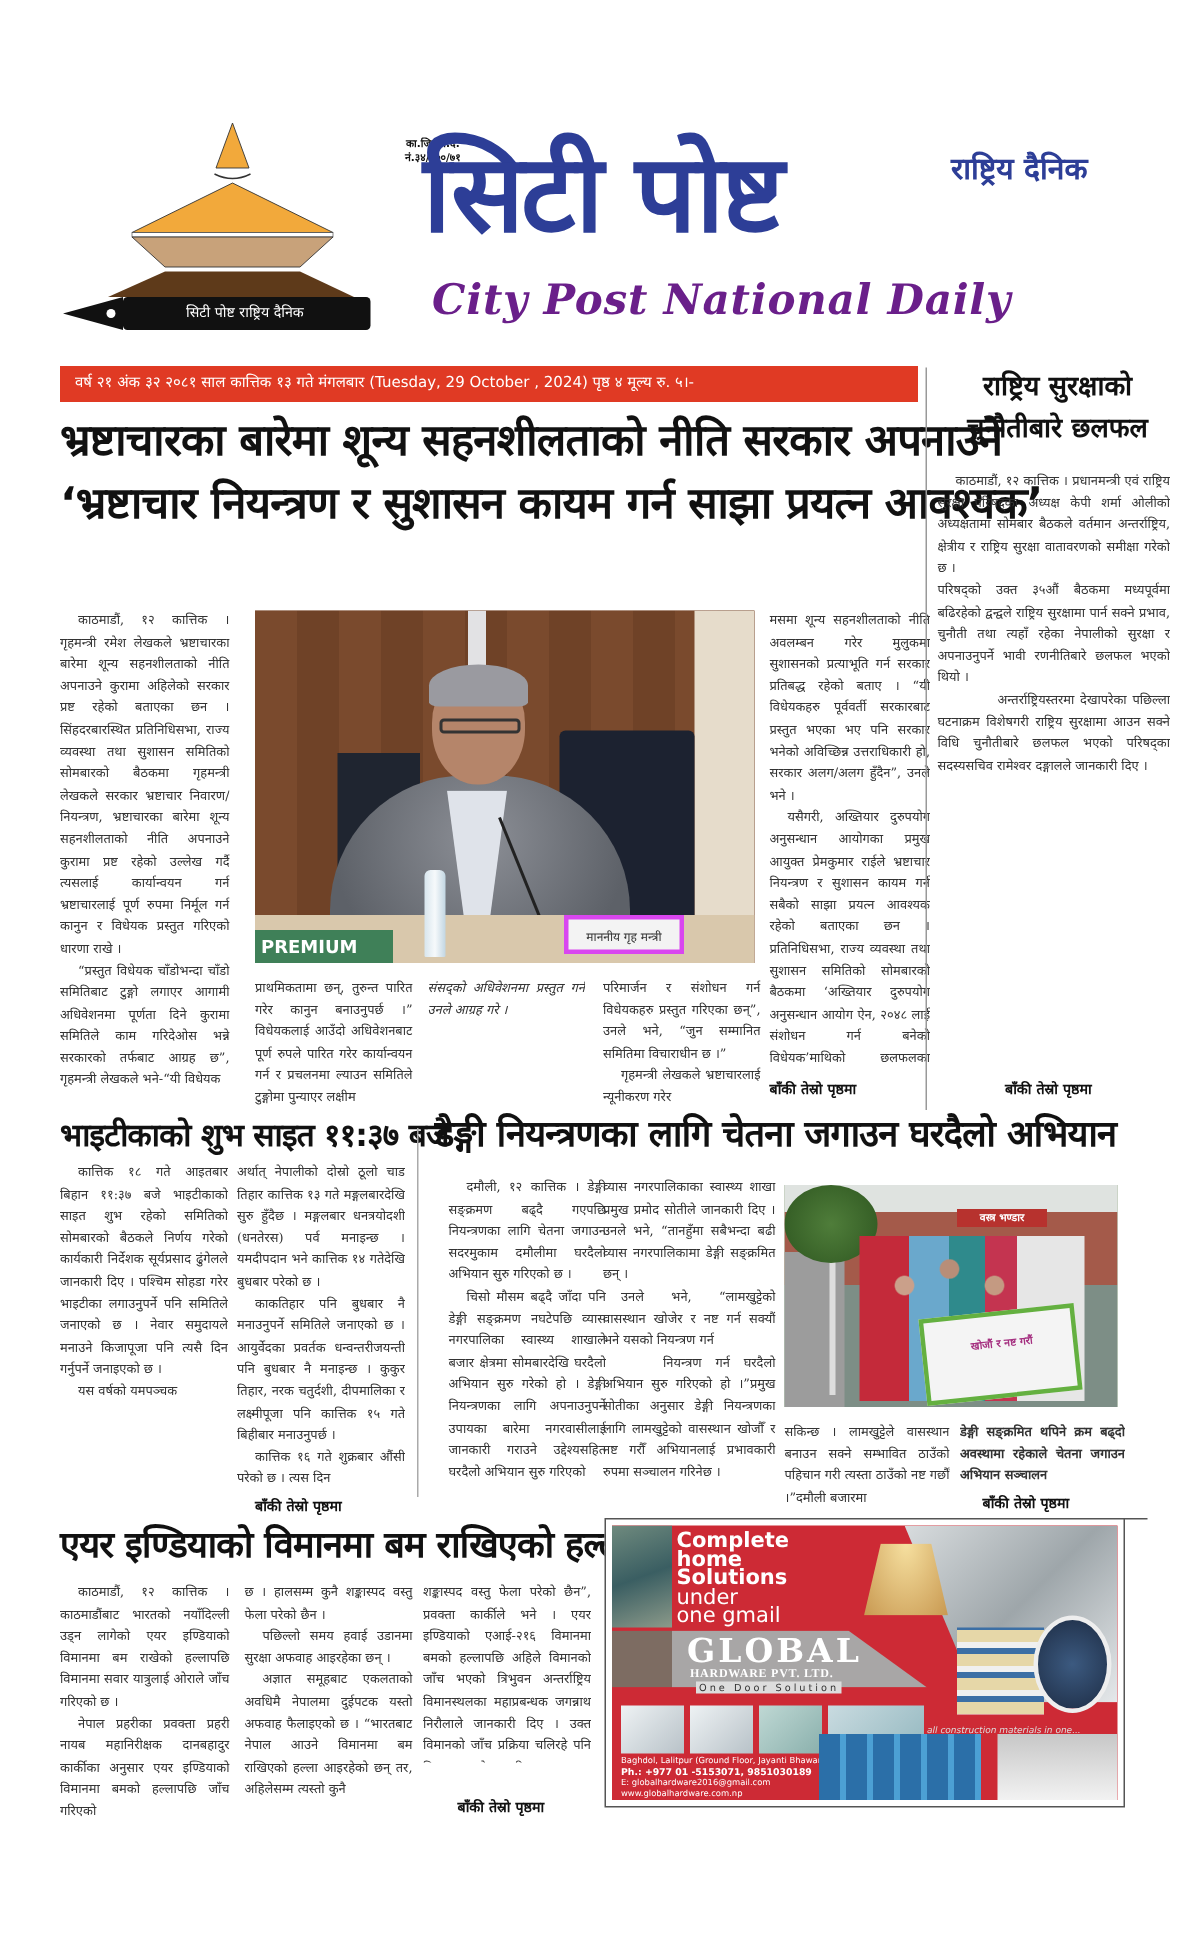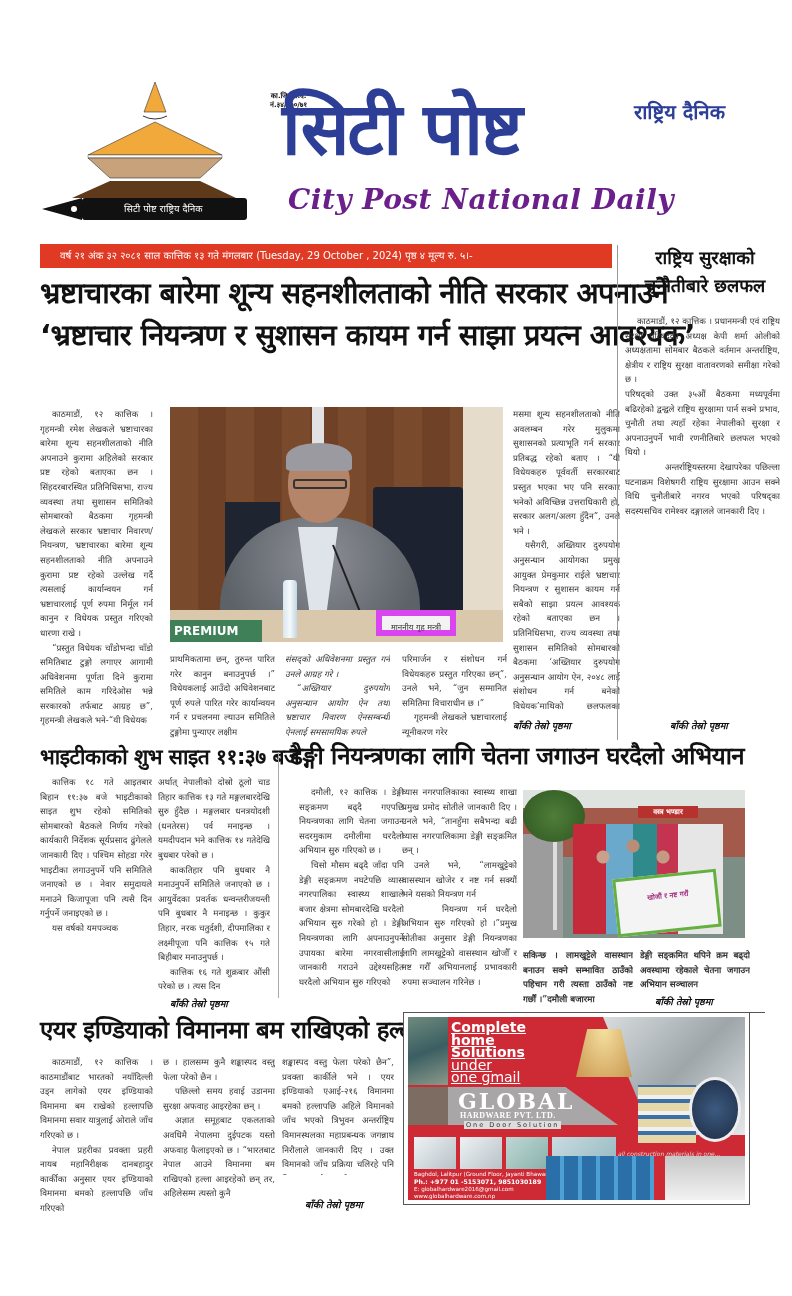--- a/index.html
+++ b/index.html
@@ -11,34 +11,34 @@
   .logo { position: absolute; left: 10px; top: 0; width: 230px; height: 145px; }
   .reg { position: absolute; left: 240px; top: 12px; font-size: 7px; line-height: 9px; color: #111; font-weight: bold; text-align: center; }
   .title-np { position: absolute; left: 252px; top: 4px; font-family: "DejaVu Serif", serif; font-weight: bold;
               font-size: 72px; line-height: 90px; color: #2d3e97; letter-spacing: -2px; }
   .rastriya { position: absolute; right: 40px; top: 18px; font-size: 20px; font-weight: bold; color: #2d3e97; }
   .title-en { position: absolute; left: 258px; top: 103px; font-family: "DejaVu Serif", serif; font-style: italic;
               font-weight: bold; font-size: 28px; color: #6a1f8a; letter-spacing: 0.5px; }
 
   
   .datebar { position: absolute; left: 40px; top: 244px; width: 572px; height: 24px; background: #e03a24; color: #fff;
-             font-size: 10px; line-height: 24px; padding-left: 20px; white-space: nowrap; }
+             font-size: 10px; line-height: 24px; padding-left: 10px; white-space: nowrap; }
 
   
   .lead-h1 { position: absolute; left: 40px; top: 272px; width: 575px; font-family: "DejaVu Sans", sans-serif;
              font-weight: bold; font-size: 29px; line-height: 42px; color: #111; text-align: center; letter-spacing: -0.5px; white-space: nowrap; }
   .lead-h1 .l2 { display:block; }
 
   .vrule { position: absolute; left: 617px; top: 245px; width: 1px; height: 495px; background: #999; }
 
   
   .col { position: absolute; font-family: "DejaVu Serif", serif; font-size: 8.6px; line-height: 14.6px; color: #333;
          text-align: justify; overflow: hidden; }
   .col p { text-indent: 12px; }
-  .more { position: absolute; font-family: "DejaVu Sans", sans-serif; font-weight: bold; font-size: 9.5px; color: #111; white-space: nowrap; font-style: italic; }
+  .more { position: absolute; font-family: "DejaVu Sans", sans-serif; font-weight: bold; font-size: 9.5px; color: #111; white-space: nowrap; }
 
   
   .lead-c1 { left: 40px; top: 407px; width: 113px; height: 330px; }
   .lead-c2 { left: 170px; top: 652px; width: 105px; height: 88px; }
   .lead-c3 { left: 285px; top: 652px; width: 105px; height: 88px; font-style: italic; }
   .lead-c4 { left: 402px; top: 652px; width: 105px; height: 88px; }
   .lead-c5 { left: 513px; top: 407px; width: 107px; height: 305px; }
   .lead-photo { position: absolute; left: 170px; top: 407px; width: 333px; height: 235px; overflow: hidden; background: #7b4a2e; }
 
   
@@ -49,35 +49,35 @@
   .bhai-h { position: absolute; left: 40px; top: 742px; width: 232px; font-weight: bold; font-size: 21px; color: #111; text-align: center; white-space: nowrap; letter-spacing: -0.5px; }
   .bhai-c1 { left: 40px; top: 775px; width: 112px; height: 230px; }
   .bhai-c2 { left: 158px; top: 775px; width: 112px; height: 216px; }
   .rule-v2 { position: absolute; left: 278px; top: 752px; width: 1px; height: 246px; background: #aaa; }
 
   
   .deng-h { position: absolute; left: 290px; top: 738px; width: 470px; font-weight: bold; font-size: 24px; color: #111; white-space: nowrap; letter-spacing: -0.5px; }
   .deng-c1 { left: 283px; top: 785px; width: 105px; height: 215px; margin-left: 16px; }
   .deng-c2 { left: 402px; top: 785px; width: 115px; height: 215px; }
   .deng-photo { position: absolute; left: 523px; top: 790px; width: 222px; height: 148px; overflow: hidden; background: #8aa080; }
-  .deng-c3 { left: 523px; top: 948px; width: 110px; height: 60px; font-weight: bold; }
+  .deng-c3 { left: 523px; top: 948px; width: 110px; height: 60px; }
   .deng-c4 { left: 640px; top: 948px; width: 110px; height: 45px; font-weight: bold; }
   .hrule-b { position: absolute; left: 405px; top: 1012px; width: 360px; height: 1px; background: #555; }
 
   
   .air-h { position: absolute; left: 40px; top: 1012px; width: 350px; font-weight: bold; font-size: 24px; color: #111; white-space: nowrap; letter-spacing: -0.5px; }
   .air-c1 { left: 40px; top: 1055px; width: 113px; height: 165px; }
   .air-c2 { left: 163px; top: 1055px; width: 112px; height: 165px; }
   .air-c3 { left: 282px; top: 1055px; width: 112px; height: 120px; }
 
   
   .ad { position: absolute; left: 403px; top: 1012px; width: 347px; height: 193px; border: 1px solid #555; background: #fff; overflow: hidden; }
   .ad-inner { position: absolute; left: 4px; top: 4px; right: 4px; bottom: 4px; background: #cd2a35; overflow: hidden; }
   .ad-tile { position: absolute; left: 0; top: 0; width: 40px; height: 68px; background: linear-gradient(160deg,#6f8a7e,#3a5e62 50%,#8c9a8a); }
-  .ad-head { position: absolute; left: 43px; top: 4px; color: #fff; font-weight: bold; font-size: 14px; line-height: 12.5px; text-decoration: underline; }
+  .ad-head { position: absolute; left: 43px; top: 4px; color: #fff; font-weight: bold; font-size: 14px; line-height: 12.5px; }
   .ad-head .thin { font-weight: normal; }
   .ad-gray { position: absolute; left: 0; top: 70px; width: 210px; height: 38px; background: linear-gradient(90deg,#7d6c62 0 40px,#a8a6a6 40px); clip-path: polygon(0 0,75% 0,100% 100%,0 100%); }
   .ad-brand { position: absolute; left: 50px; top: 71px; color: #fff; font-family: "DejaVu Serif", serif; font-weight: bold; font-size: 22px; letter-spacing: 2px; }
   .ad-brand2 { position: absolute; left: 52px; top: 94px; color: #fff; font-family: Liberation Serif, serif; font-weight: bold; font-size: 8px; letter-spacing: 0.5px; }
   .ad-tag { position: absolute; left: 56px; top: 104px; color: #333; font-size: 6.5px; letter-spacing: 2px; background: #ddd; padding: 0 2px; }
   .ad-right { position: absolute; left: 195px; top: 0; right: 0; height: 118px; background: linear-gradient(135deg,#d8dcde,#9ea6aa 50%,#e5e8ea); clip-path: polygon(0 0,100% 0,100% 100%,35% 100%); }
   .ad-shower { position: absolute; right: 4px; top: 60px; width: 52px; height: 65px; background: radial-gradient(circle,#3c5a80,#1d2c44); border-radius: 50%; border: 3px solid #eee; }
   .ad-lamp { position: absolute; left: 168px; top: 12px; width: 56px; height: 48px; background: radial-gradient(ellipse at top,#f6e0a0,#c89850); clip-path: polygon(20% 0,80% 0,100% 100%,0 100%); }
   .ad-thumbs { position: absolute; left: 6px; top: 120px; display: flex; gap: 4px; }
   .ad-thumbs div { width: 42px; height: 32px; background: linear-gradient(135deg,#eef2f4,#b8c2c8); }
@@ -96,21 +96,21 @@
   .ph-pillar { position: absolute; left: 142px; top: 0; width: 12px; height: 60px; background: #e2e2e4; }
   .ph-chair { position: absolute; right: 40px; top: 80px; width: 90px; height: 130px; background: #1c2230; border-radius: 4px; }
   .ph-chair2 { position: absolute; left: 55px; top: 95px; width: 55px; height: 90px; background: #1f2530; }
   .ph-body { position: absolute; left: 50px; top: 110px; width: 200px; height: 140px; background: radial-gradient(ellipse at 50% 30%,#8c8f96,#5d6168 70%); border-radius: 90px 90px 0 0; }
   .ph-shirt { position: absolute; left: 128px; top: 120px; width: 40px; height: 90px; background: #dfe3ea; clip-path: polygon(0 0,100% 0,70% 100%,30% 100%); }
   .ph-head { position: absolute; left: 118px; top: 40px; width: 62px; height: 76px; background: #b5856a; border-radius: 46% 46% 48% 48%; }
   .ph-hair { position: absolute; left: 116px; top: 36px; width: 66px; height: 28px; background: #9a9aa0; border-radius: 50% 50% 10% 10%; }
   .ph-glass { position: absolute; left: 123px; top: 72px; width: 54px; height: 10px; border: 2px solid #333; border-radius: 3px; }
   .ph-table { position: absolute; left: 0; bottom: 0; width: 100%; height: 32px; background: #d9c8ac; }
   .ph-premium { position: absolute; left: 0; bottom: 0; width: 92px; height: 22px; background: #3f8058; color: #fff; font-weight: bold; font-size: 12px; padding: 4px 0 0 4px; }
-  .ph-plate { position: absolute; left: 206px; bottom: 6px; width: 80px; height: 26px; background: #f3f3f3; border: 6px solid #d946ef; font-size: 8px; text-align: center; line-height: 24px; color: #333; }
+  .ph-plate { position: absolute; left: 206px; bottom: 6px; width: 80px; height: 26px; background: #f3f3f3; border: 3px solid #d946ef; font-size: 8px; text-align: center; line-height: 24px; color: #333; }
   .ph-bottle { position: absolute; left: 113px; bottom: 4px; width: 14px; height: 58px; background: linear-gradient(90deg,#d8e6ee,#f6f9fb,#c2d6e2); border-radius: 4px 4px 1px 1px; }
   .ph-mic { position: absolute; left: 162px; top: 138px; width: 2px; height: 86px; background: #222; transform: rotate(-22deg); transform-origin: top; }
 
   .dp-sky { position: absolute; inset: 0; background: linear-gradient(180deg,#dfe3e0 0 12%,#a45a4a 12% 45%,#7d8e86 45%); }
   .dp-tree { position: absolute; left: 0; top: 0; width: 62px; height: 52px; background: radial-gradient(circle,#4f7d3a,#2e5620); border-radius: 50%; }
   .dp-trunk { position: absolute; left: 30px; top: 40px; width: 4px; height: 100px; background: #ddd; }
   .dp-road { position: absolute; left: 0; bottom: 0; width: 40px; height: 100%; background: linear-gradient(180deg,transparent 30%,#9c9c9c 30%); }
   .dp-people { position: absolute; left: 50px; top: 34px; width: 150px; height: 110px;
                background: radial-gradient(circle at 20% 30%,#caa08a 0 6px,transparent 7px),
                            radial-gradient(circle at 40% 20%,#b88e78 0 6px,transparent 7px),
@@ -177,39 +177,38 @@
   <div class="ph-bottle"></div>
   <div class="ph-premium">PREMIUM</div>
   <div class="ph-plate">माननीय गृह मन्त्री</div>
 </div>
 
 <div class="col lead-c2">
   <p style="text-indent:0">प्राथमिकतामा छन्, तुरुन्त पारित गरेर कानुन बनाउनुपर्छ ।” विधेयकलाई आउँदो अधिवेशनबाट पूर्ण रुपले पारित गरेर कार्यान्वयन गर्न र प्रचलनमा ल्याउन समितिले टुङ्गोमा पुन्याएर लक्षीम</p>
 </div>
 <div class="col lead-c3">
   <p style="text-indent:0">संसद्को अधिवेशनमा प्रस्तुत गर्न उनले आग्रह गरे ।</p>
-  <p>“अख्तियार दुरुपयोग अनुसन्धान आयोग ऐन तथा भ्रष्टाचार निवारण ऐनसम्बन्धी ऐनलाई समसामयिक रुपले</p>
 </div>
 <div class="col lead-c4">
   <p style="text-indent:0">परिमार्जन र संशोधन गर्न विधेयकहरु प्रस्तुत गरिएका छन्”, उनले भने, “जुन सम्मानित समितिमा विचाराधीन छ ।”</p>
   <p>गृहमन्त्री लेखकले भ्रष्टाचारलाई न्यूनीकरण गरेर</p>
 </div>
 <div class="col lead-c5">
   <p style="text-indent:0">मसमा शून्य सहनशीलताको नीति अवलम्बन गरेर मुलुकमा सुशासनको प्रत्याभूति गर्न सरकार प्रतिबद्ध रहेको बताए । “यी विधेयकहरु पूर्ववर्ती सरकारबाट प्रस्तुत भएका भए पनि सरकार भनेको अविच्छिन्न उत्तराधिकारी हो, सरकार अलग/अलग हुँदैन”, उनले भने ।</p>
   <p>यसैगरी, अख्तियार दुरुपयोग अनुसन्धान आयोगका प्रमुख आयुक्त प्रेमकुमार राईले भ्रष्टाचार नियन्त्रण र सुशासन कायम गर्न सबैको साझा प्रयत्न आवश्यक रहेको बताएका छन । प्रतिनिधिसभा, राज्य व्यवस्था तथा सुशासन समितिको सोमबारको बैठकमा ‘अख्तियार दुरुपयोग अनुसन्धान आयोग ऐन, २०४८ लाई संशोधन गर्न बनेको विधेयक’माथिको छलफलका क्रममा सांसदले राखेको जिज्ञासाको जवाफमा</p>
 </div>
 <div class="more" style="left:513px; top:719px;">बाँकी तेस्रो पृष्ठमा</div>
 
 <div class="vrule"></div>
 
 <div class="side-h">राष्ट्रिय सुरक्षाको चुनौतीबारे छलफल</div>
 <div class="col side-c">
   <p>काठमाडौं, १२ कात्तिक । प्रधानमन्त्री एवं राष्ट्रिय सुरक्षा परिषद्का अध्यक्ष केपी शर्मा ओलीको अध्यक्षतामा सोमबार बैठकले वर्तमान अन्तर्राष्ट्रिय, क्षेत्रीय र राष्ट्रिय सुरक्षा वातावरणको समीक्षा गरेको छ ।</p>
   <p style="text-indent:0">परिषद्को उक्त ३५औं बैठकमा मध्यपूर्वमा बढिरहेको द्वन्द्वले राष्ट्रिय सुरक्षामा पार्न सक्ने प्रभाव, चुनौती तथा त्यहाँ रहेका नेपालीको सुरक्षा र अपनाउनुपर्ने भावी रणनीतिबारे छलफल भएको थियो ।</p>
-  <p style="text-indent:40px">अन्तर्राष्ट्रियस्तरमा देखापरेका पछिल्ला घटनाक्रम विशेषगरी राष्ट्रिय सुरक्षामा आउन सक्ने विधि चुनौतीबारे नगरव भएको परिषद्का सदस्यसचिव रामेश्वर दङ्गालले जानकारी दिए ।</p>
+  <p style="text-indent:40px">अन्तर्राष्ट्रियस्तरमा देखापरेका पछिल्ला घटनाक्रम विशेषगरी राष्ट्रिय सुरक्षामा आउन सक्ने विधि चुनौतीबारे छलफल भएको परिषद्का सदस्यसचिव रामेश्वर दङ्गालले जानकारी दिए ।</p>
 </div>
 <div class="more" style="left:670px; top:719px;">बाँकी तेस्रो पृष्ठमा</div>
 
 <div class="bhai-h">भाइटीकाको शुभ साइत ११:३७ बजे</div>
 <div class="col bhai-c1">
   <p>कात्तिक १८ गते आइतबार बिहान ११:३७ बजे भाइटीकाको साइत शुभ रहेको समितिको सोमबारको बैठकले निर्णय गरेको कार्यकारी निर्देशक सूर्यप्रसाद ढुंगेलले जानकारी दिए । पश्चिम सोहडा गरेर भाइटीका लगाउनुपर्ने पनि समितिले जनाएको छ । नेवार समुदायले मनाउने किजापूजा पनि त्यसै दिन गर्नुपर्ने जनाइएको छ ।</p>
   <p>यस वर्षको यमपञ्चक</p>
 </div>
 <div class="col bhai-c2">
   <p style="text-indent:0">अर्थात् नेपालीको दोस्रो ठूलो चाड तिहार कात्तिक १३ गते मङ्गलबारदेखि सुरु हुँदैछ । मङ्गलबार धनत्रयोदशी (धनतेरस) पर्व मनाइन्छ । यमदीपदान भने कात्तिक १४ गतेदेखि बुधबार परेको छ ।</p>

